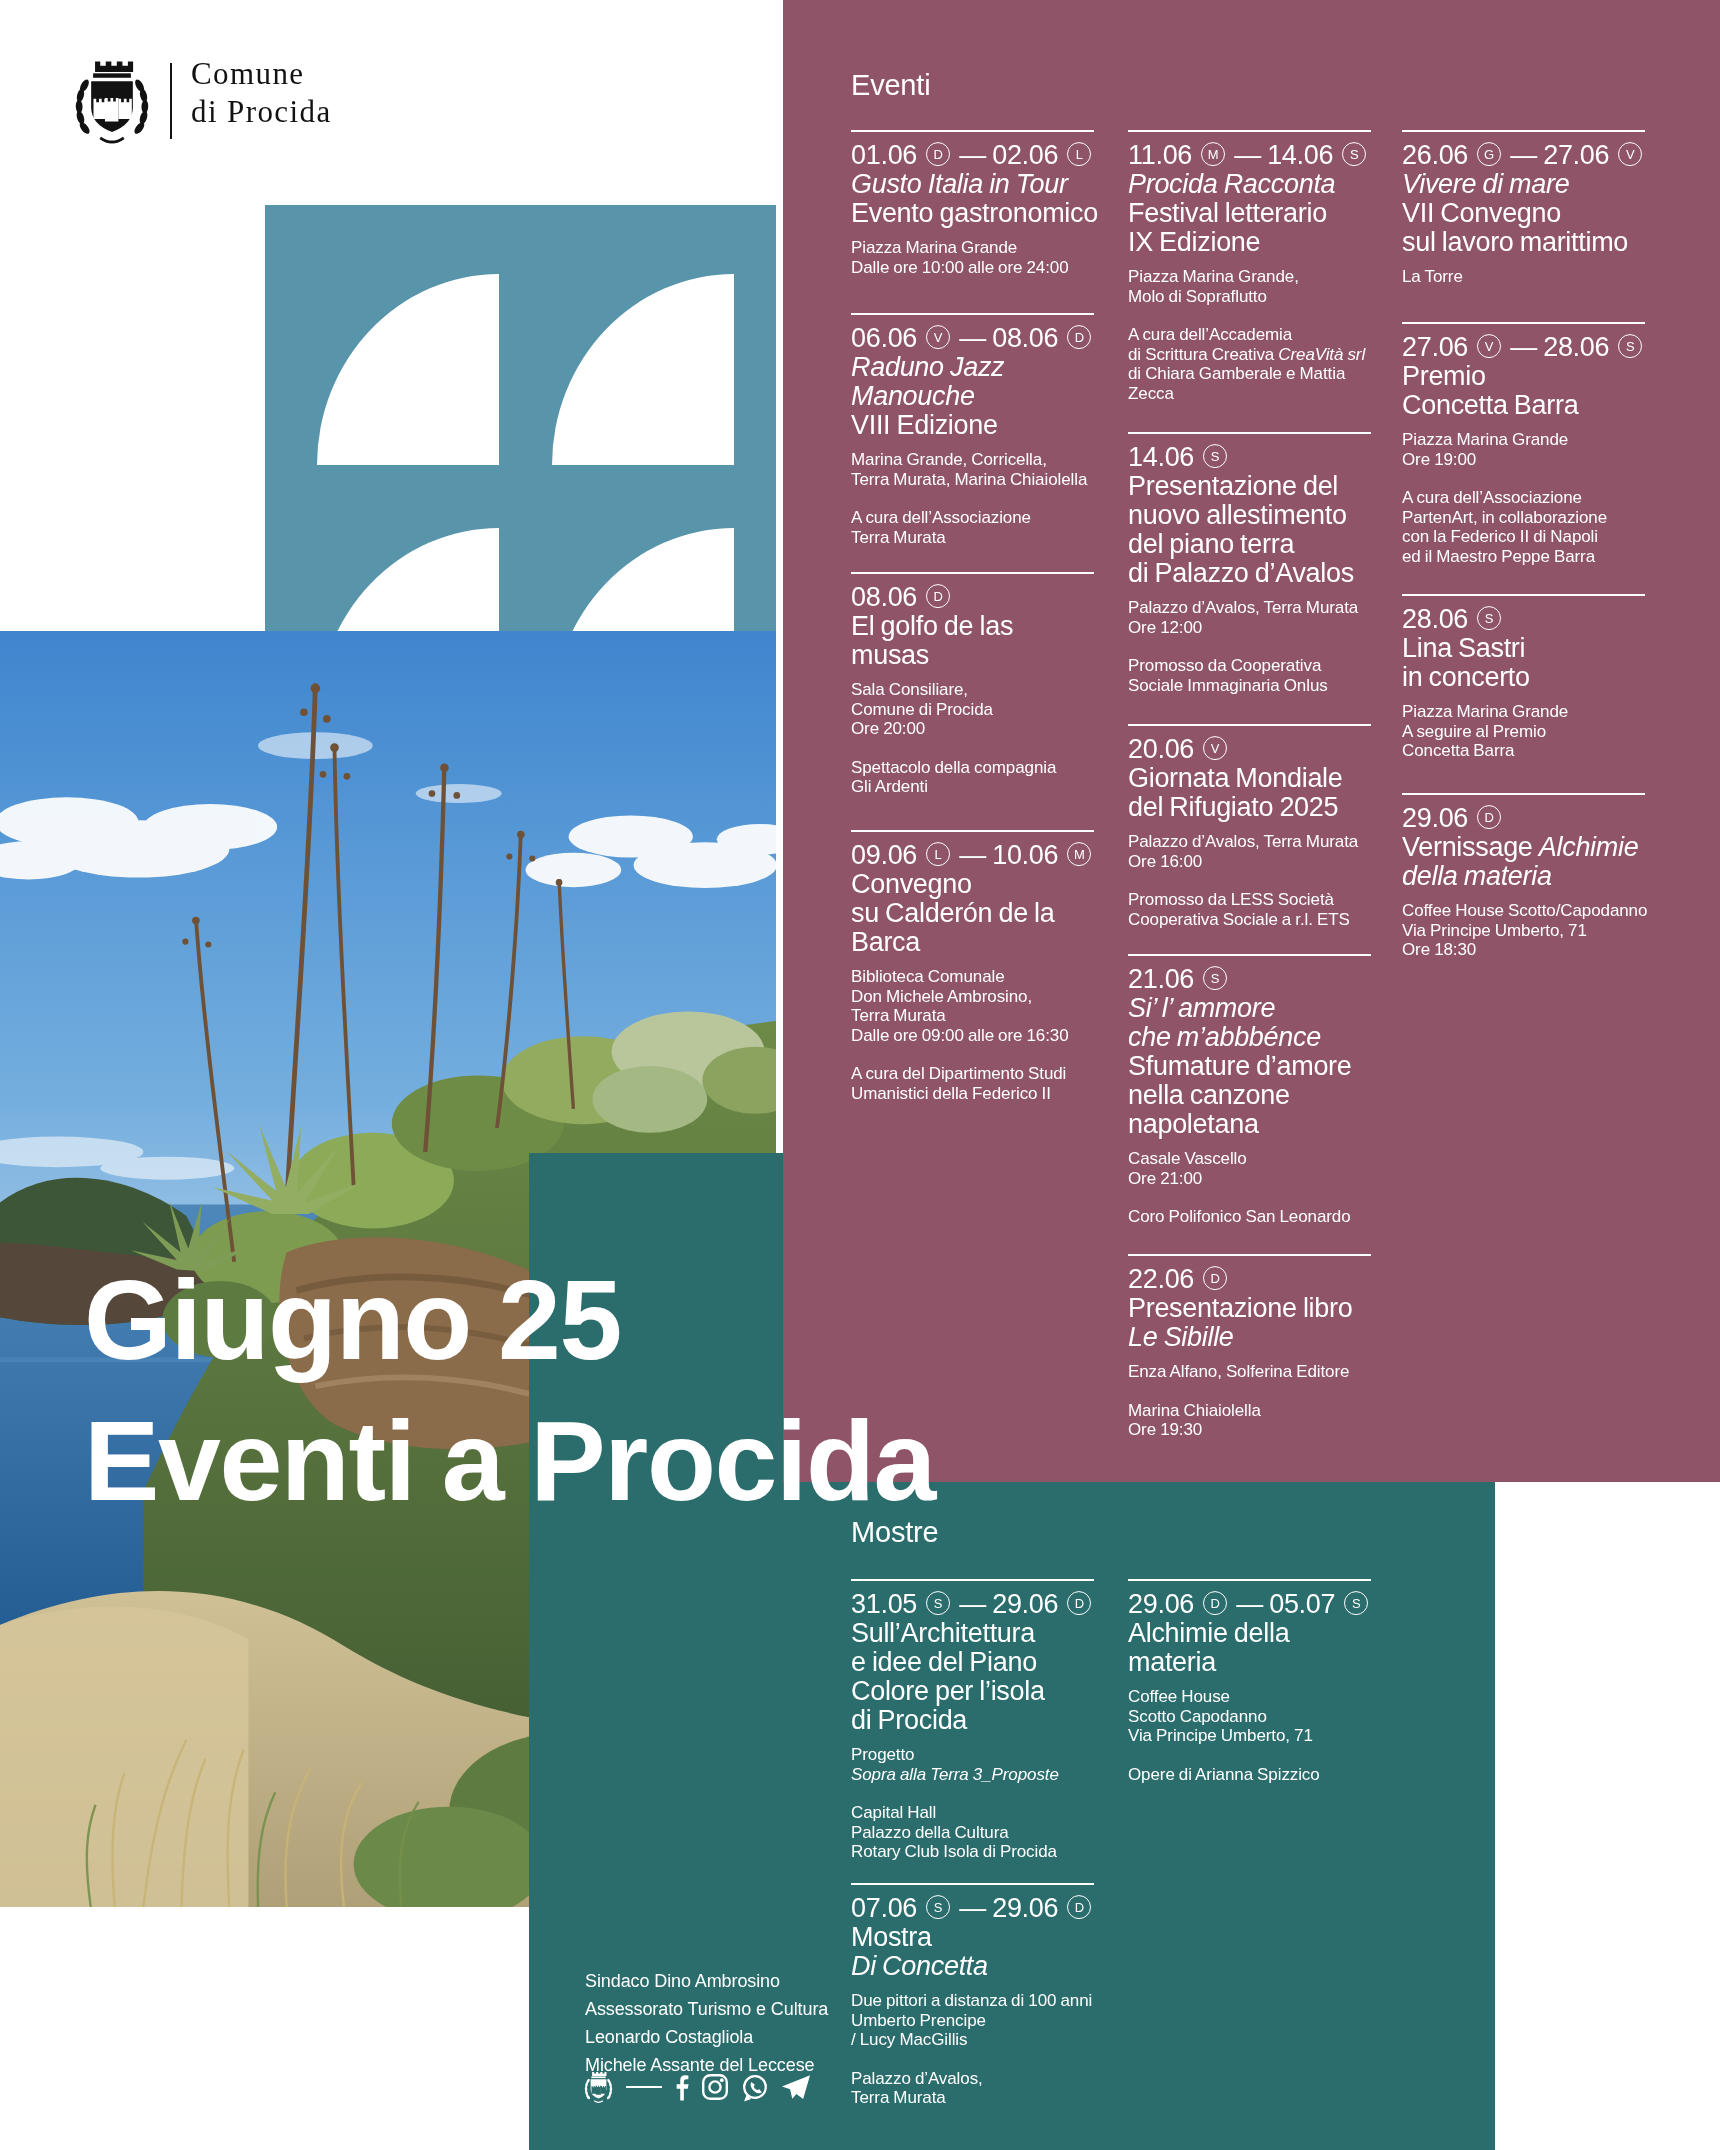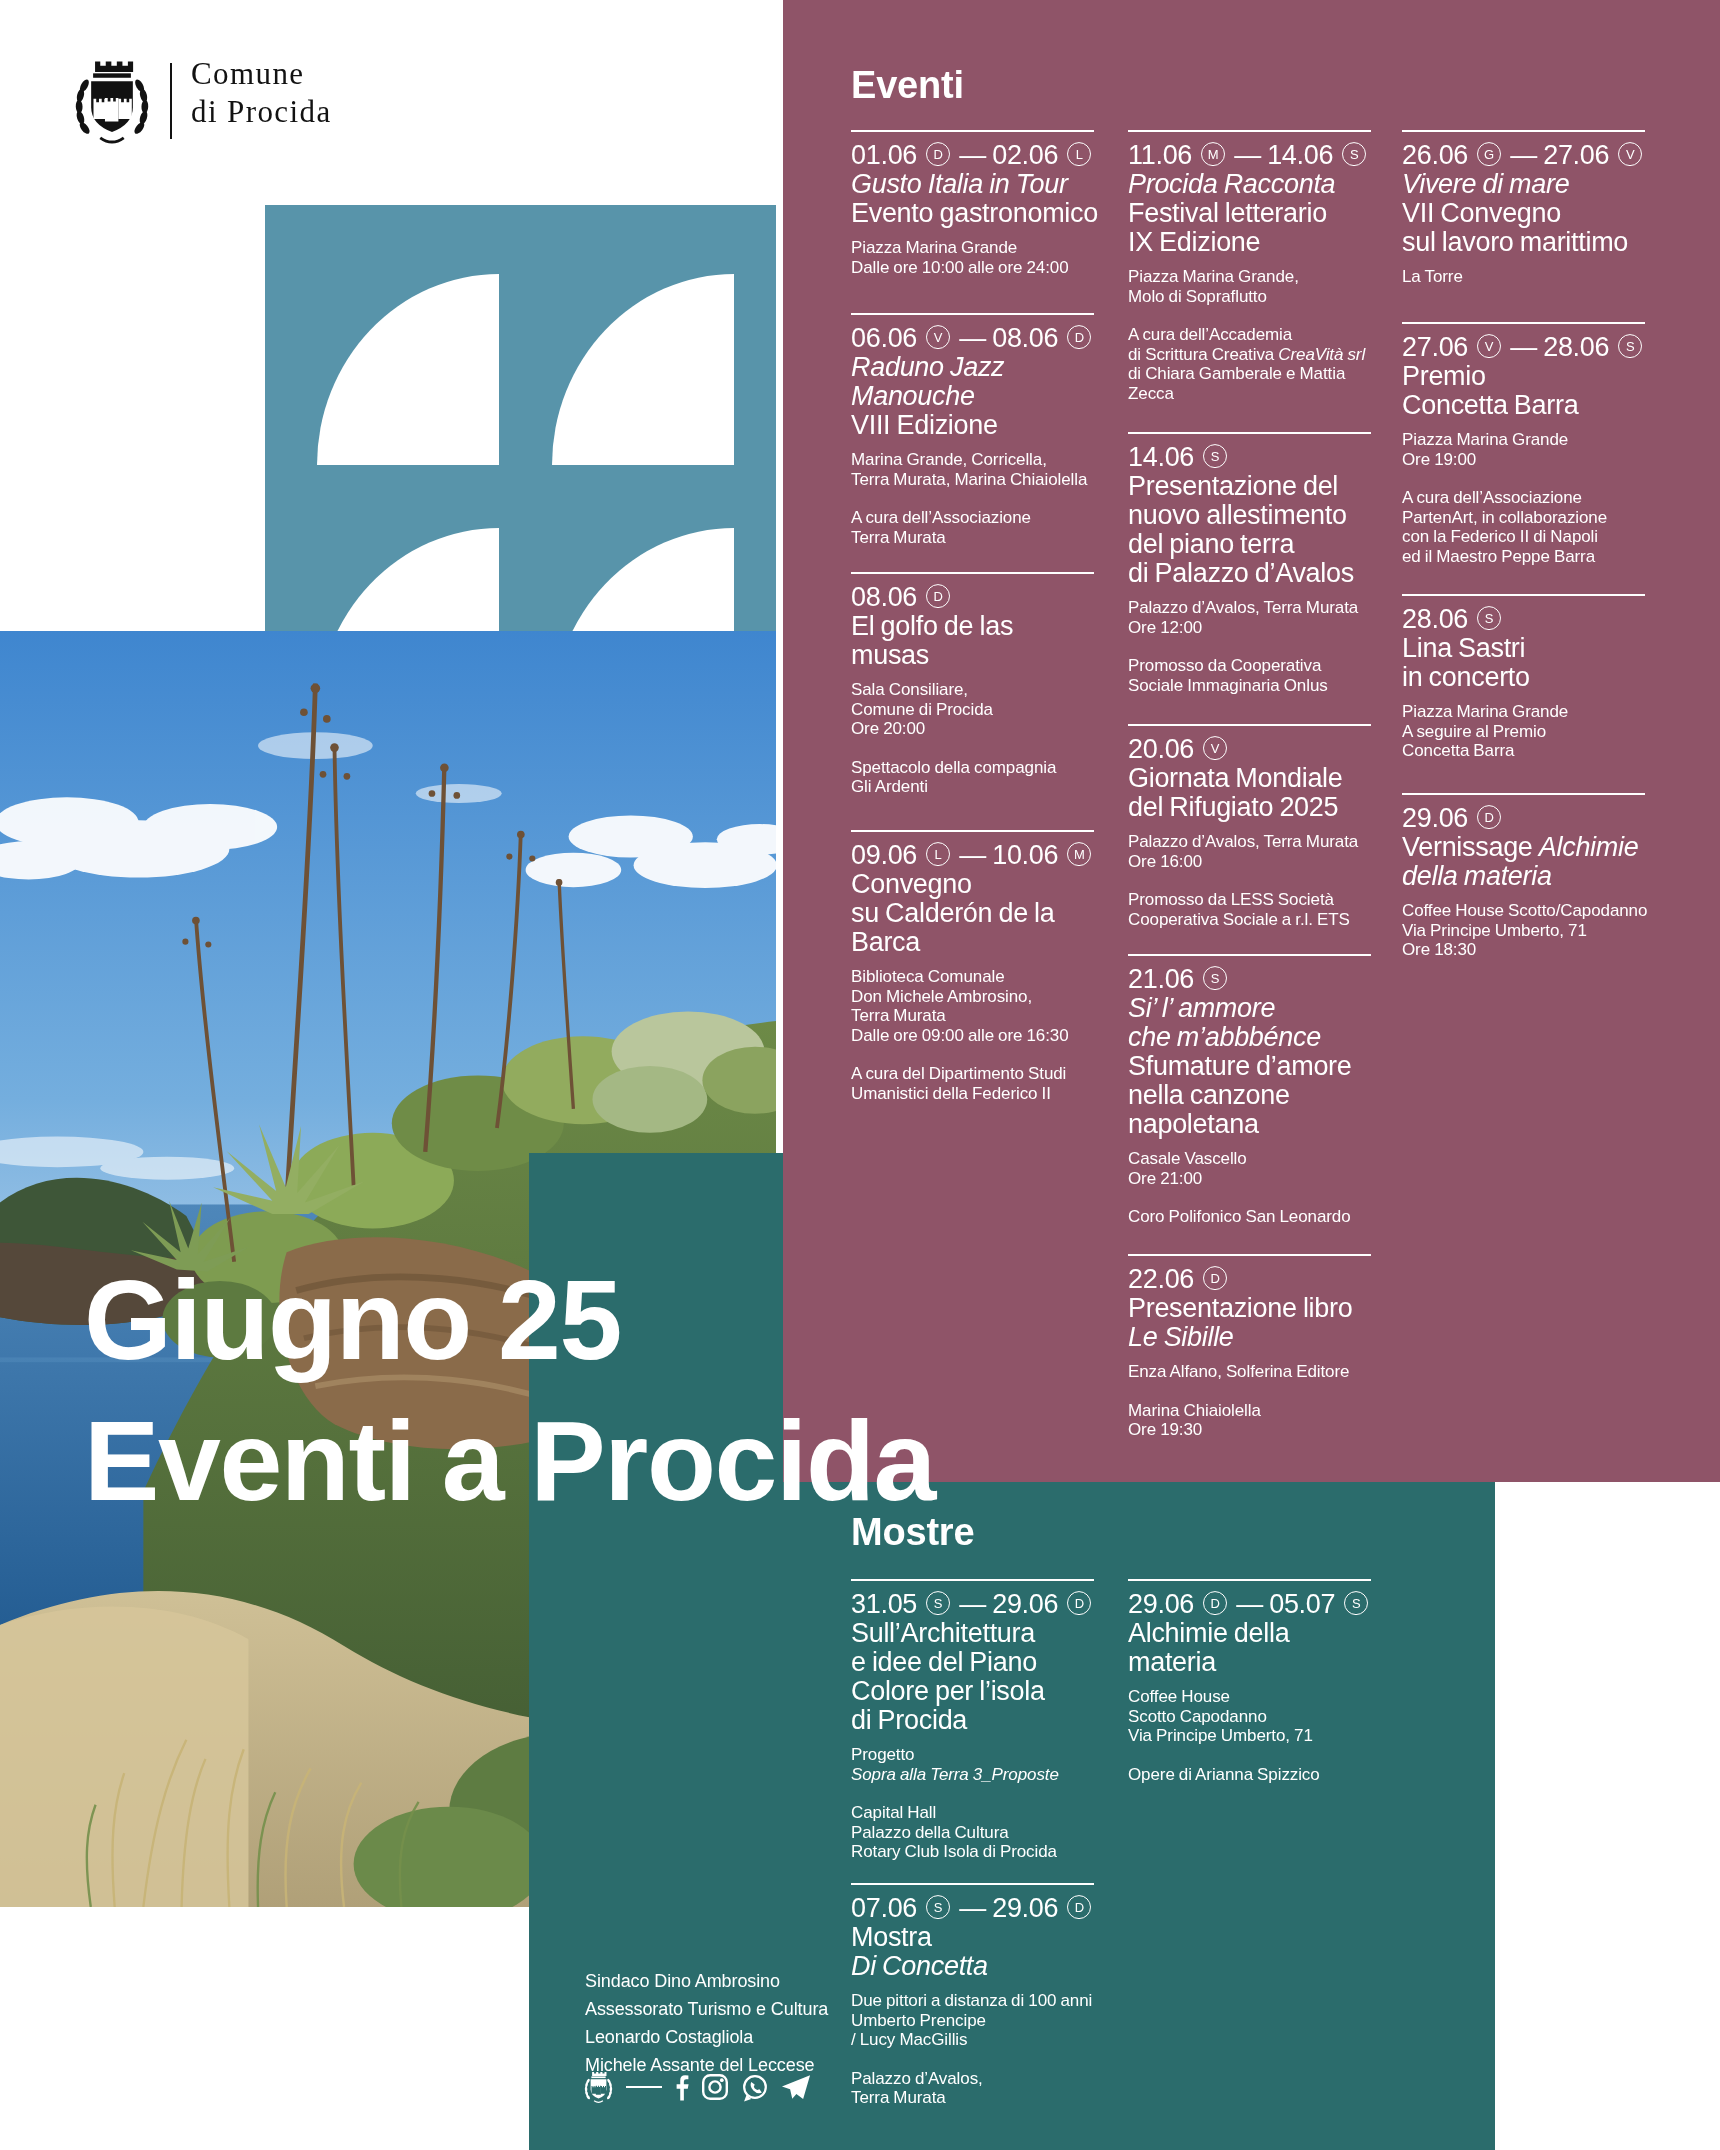--- a/index.html
+++ b/index.html
@@ -20,21 +20,21 @@
   
   .logo{position:absolute;left:71px;top:55px;color:#121212;}
   .logo-crest{position:absolute;left:0;top:3.8px;width:82px;height:86px;color:#121212;--crest-bg:#ffffff;}
   .logo-divider{position:absolute;left:99px;top:7.6px;width:1.9px;height:76px;background:#121212;}
   .logo-text{position:absolute;left:120px;top:0;font-family:"Liberation Serif","DejaVu Serif",serif;
     font-size:31px;line-height:38px;letter-spacing:1.4px;white-space:nowrap;}
   
   .title{position:absolute;left:84px;top:1250px;margin:0;color:#fff;font-weight:700;
     font-size:113px;line-height:141px;letter-spacing:-1.4px;word-spacing:-2.9px;white-space:nowrap;z-index:30;}
   
-  .sec-head{position:absolute;margin:0;color:#fff;font-weight:700;font-size:38px;line-height:29px;letter-spacing:-0.2px;z-index:20;}
+  .sec-head{position:absolute;margin:0;color:#fff;font-weight:400;font-size:29px;line-height:29px;letter-spacing:-0.2px;z-index:20;}
   #eventi-head{left:851px;top:71px;}
   #mostre-head{left:851px;top:1518px;}
   
   .layer{position:absolute;inset:0;z-index:20;}
   .col{position:absolute;top:0;width:247px;height:2122px;color:#fff;}
   .event{position:absolute;left:0;width:247px;}
   .rule{height:1.9px;width:243px;background:#fff;margin:0 0 9.6px 0;}
   .edate,.etitle{margin:0;font-weight:400;font-size:27px;line-height:29px;letter-spacing:-0.3px;word-spacing:-1px;white-space:nowrap;}
   .detail{margin:9.6px 0 0 0;font-size:17px;line-height:19.6px;letter-spacing:-0.1px;word-spacing:-0.5px;white-space:nowrap;}
   .detail + .detail{margin-top:19px;}

